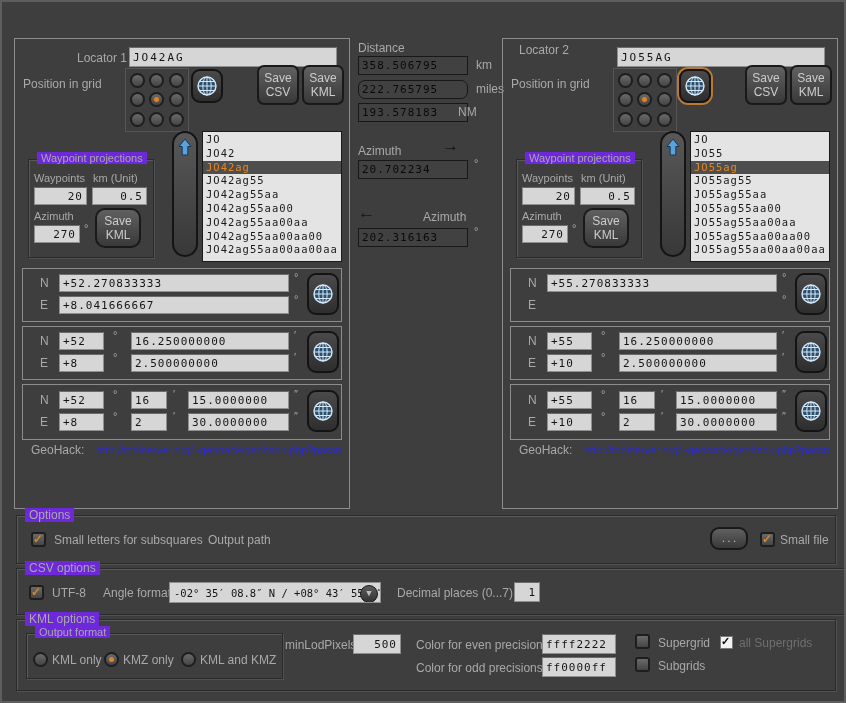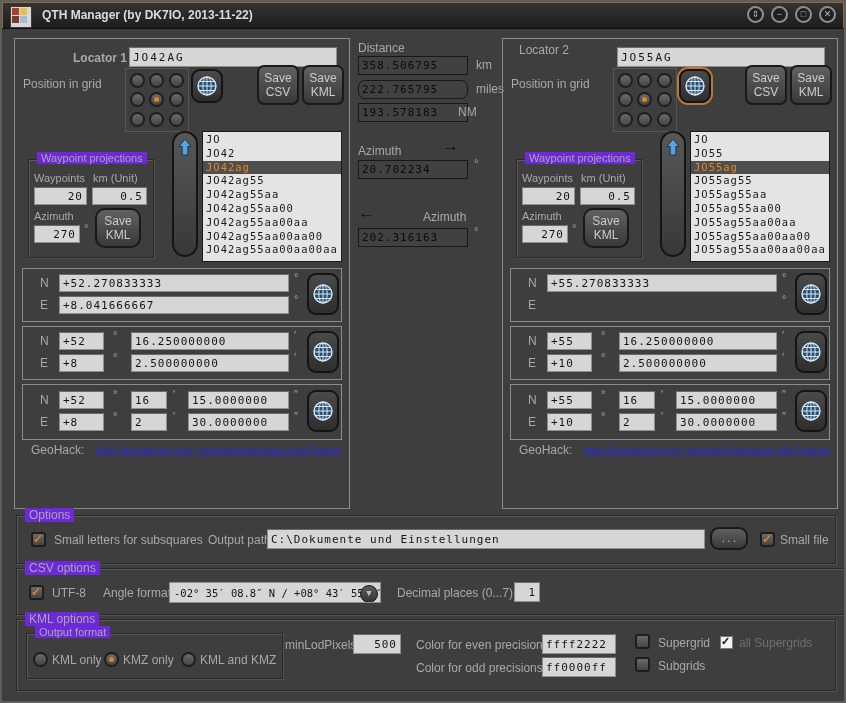--- a/index.html
+++ b/index.html
@@ -60,36 +60,23 @@
          display:flex;align-items:center;padding:0 22px 0 4px;cursor:pointer;white-space:nowrap;overflow:hidden;}
   .combo .drop{position:absolute;right:2px;top:2px;width:16px;height:16px;border-radius:50%;
         background:linear-gradient(#5c5c5c,#333);border:1px solid #181818;color:#bbb;font-size:9px;
         line-height:15px;text-align:center;}
 </style>
 </head>
 <body>
 
 <div class="window">
 
-  <div class="titlebar">
-    <div class="appicon">
-      <i style="background:#b43a2e"></i>
-        <i style="background:#ddc34f"></i>
-      <i style="background:#7a3a30"></i>
-        <i style="background:#a4bcd0"></i>
-    </div>
-    <div class="apptitle">QTH Manager (by DK7IO, 2013-11-22)</div>
-    <div class="wbtn" style="right:80px;">⇕</div>
-    <div class="wbtn" style="right:56px;">−</div>
-    <div class="wbtn" style="right:32px;">□</div>
-    <div class="wbtn" style="right:8px;">✕</div>
-  </div>
 
   <div class="panel" style="left:12px;">
-    <div class="lbl" style="left:16px;top:12px;width:96px;text-align:right;font-weight:bold;">Locator 1</div>
+    <div class="lbl" style="left:16px;top:12px;width:96px;text-align:right;">Locator 1</div>
     <input class="tf" style="left: 114px; top: 8px; width: 208px; height: 20px; letter-spacing: 2px;" value="JO42AG">
     <div class="lbl" style="left:8px;top:38px;">Position in grid</div>
 
     <div class="radgrid" style="left:110px;top:29px;width:58px;height:58px;">
       <span class="rad"></span>
         <span class="rad"></span>
         <span class="rad"></span>
       <span class="rad"></span>
         <span class="rad on"></span>
         <span class="rad"></span>
@@ -364,21 +351,20 @@
 
     <div class="lbl" style="left:16px;top:404px;">GeoHack:</div>
     <a class="link" style="left:81px;top:405px;width:246px;">http://toolserver.org/~geohack/geohack.php?params=55.270833</a>
   </div>
 
   <div class="grp" style="left:14px;top:513px;width:818px;height:47px;">
     <div class="gtitle">Options</div>
     <span class="chk on" style="left:14px;top:16px;"></span>
     <div class="lbl" style="left:37px;top:17px;">Small letters for subsquares</div>
     <div class="lbl" style="left:191px;top:17px;width:54px;text-align:right;">Output path</div>
-    <input class="tf" style="left: 250px; top: 13px; width: 438px; height: 20px;" value="C:\Dokumente und Einstellungen">
     <div class="btn" style="left:693px;top:11px;width:38px;height:23px;border-radius:9px;font-size:10px;">. . .</div>
     <span class="chk on" style="left:743px;top:16px;"></span>
     <div class="lbl" style="left:763px;top:17px;">Small file</div>
   </div>
 
   <div class="grp" style="left:14px;top:566px;width:818px;height:45px;padding-left:39px;">
     <div class="gtitle">CSV options</div>
     <span class="chk on" style="left:12px;top:16px;"></span>
     <div class="lbl" style="left:35px;top:17px;">UTF-8</div>
     <div class="lbl" style="left:86px;top:17px;">Angle format</div>

